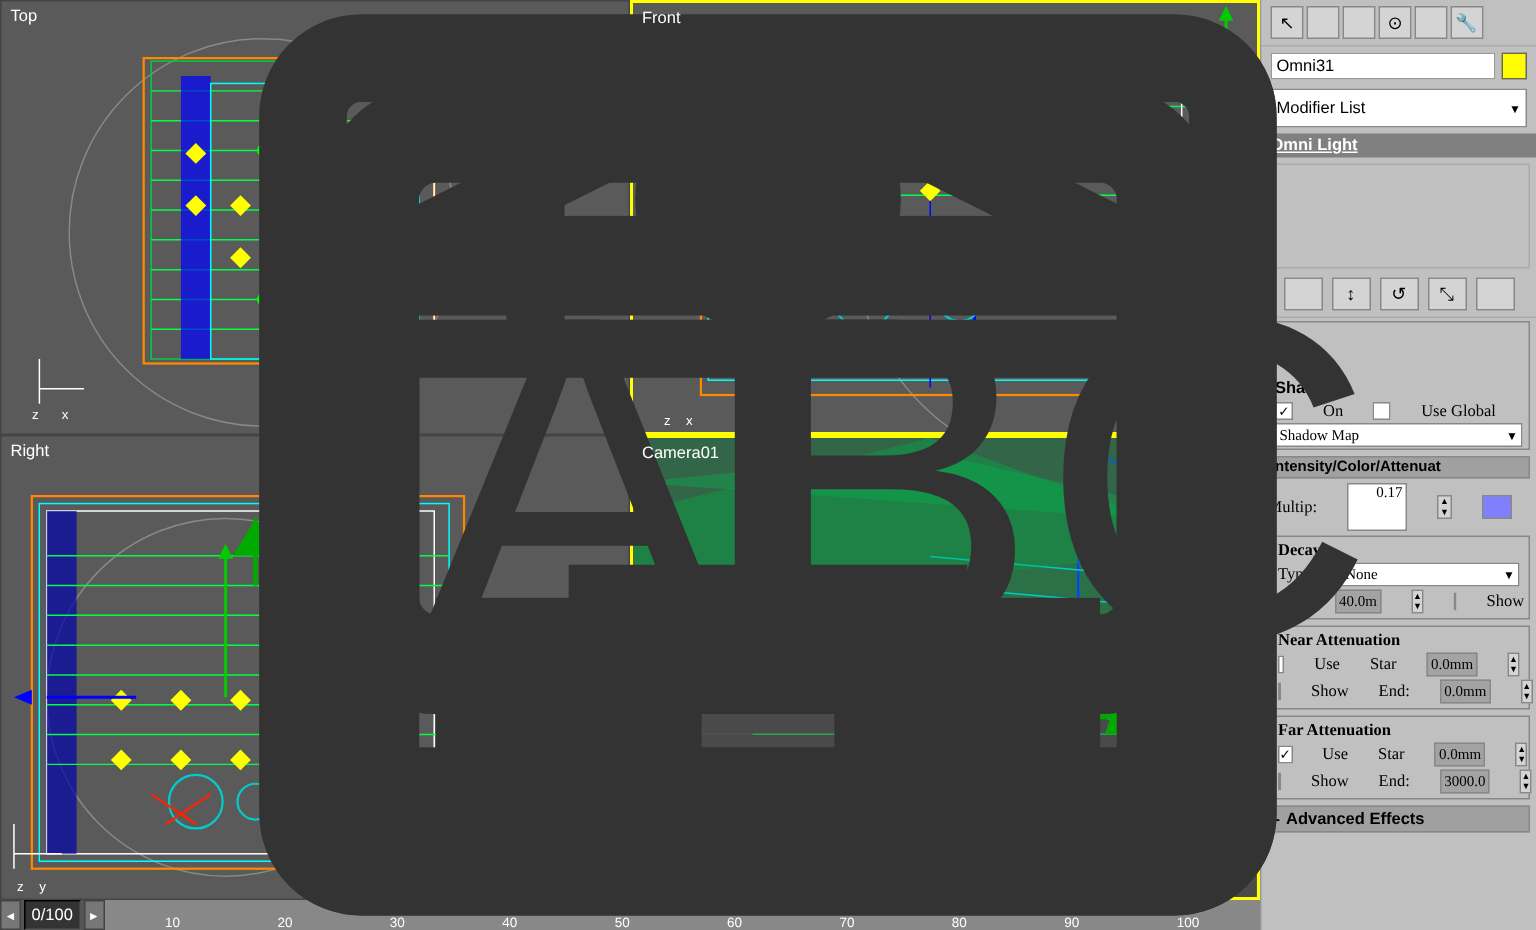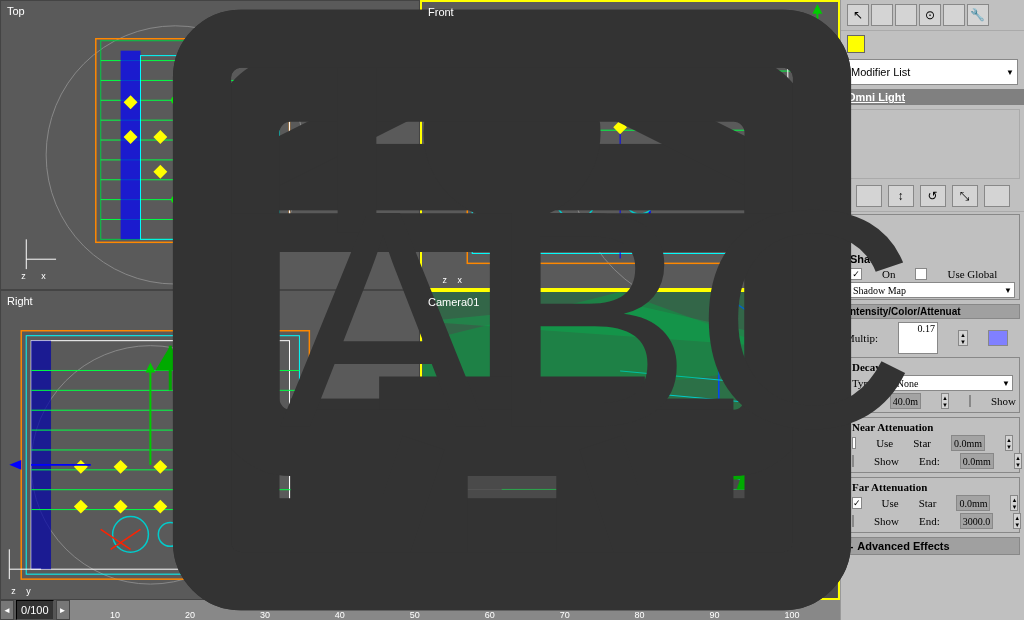--- a/index.html
+++ b/index.html
@@ -664,20 +664,21 @@
           <rect x="1" y="2" width="12" height="8" rx="1" fill="none" stroke="#333" stroke-width="1.5"></rect>
           <line x1="5" y1="10" x2="4" y2="13" stroke="#333"></line>
           <line x1="9" y1="10" x2="10" y2="13" stroke="#333"></line>
           <line x1="3" y1="13" x2="11" y2="13" stroke="#333"></line>
         </svg>
     </div>
     <div class="toolbar-icon">🔧</div>
   </div>
 
   <div class="object-name-row">
+    <input class="object-name-input" type="text" value="Omni31" style="">
     <div class="color-swatch" style="background:#ffff00;"></div>
   </div>
 
   <div class="modifier-row">
     <div class="modifier-dropdown">
       <span>Modifier List</span>
       <span class="dropdown-arrow">▼</span>
     </div>
   </div>
 

